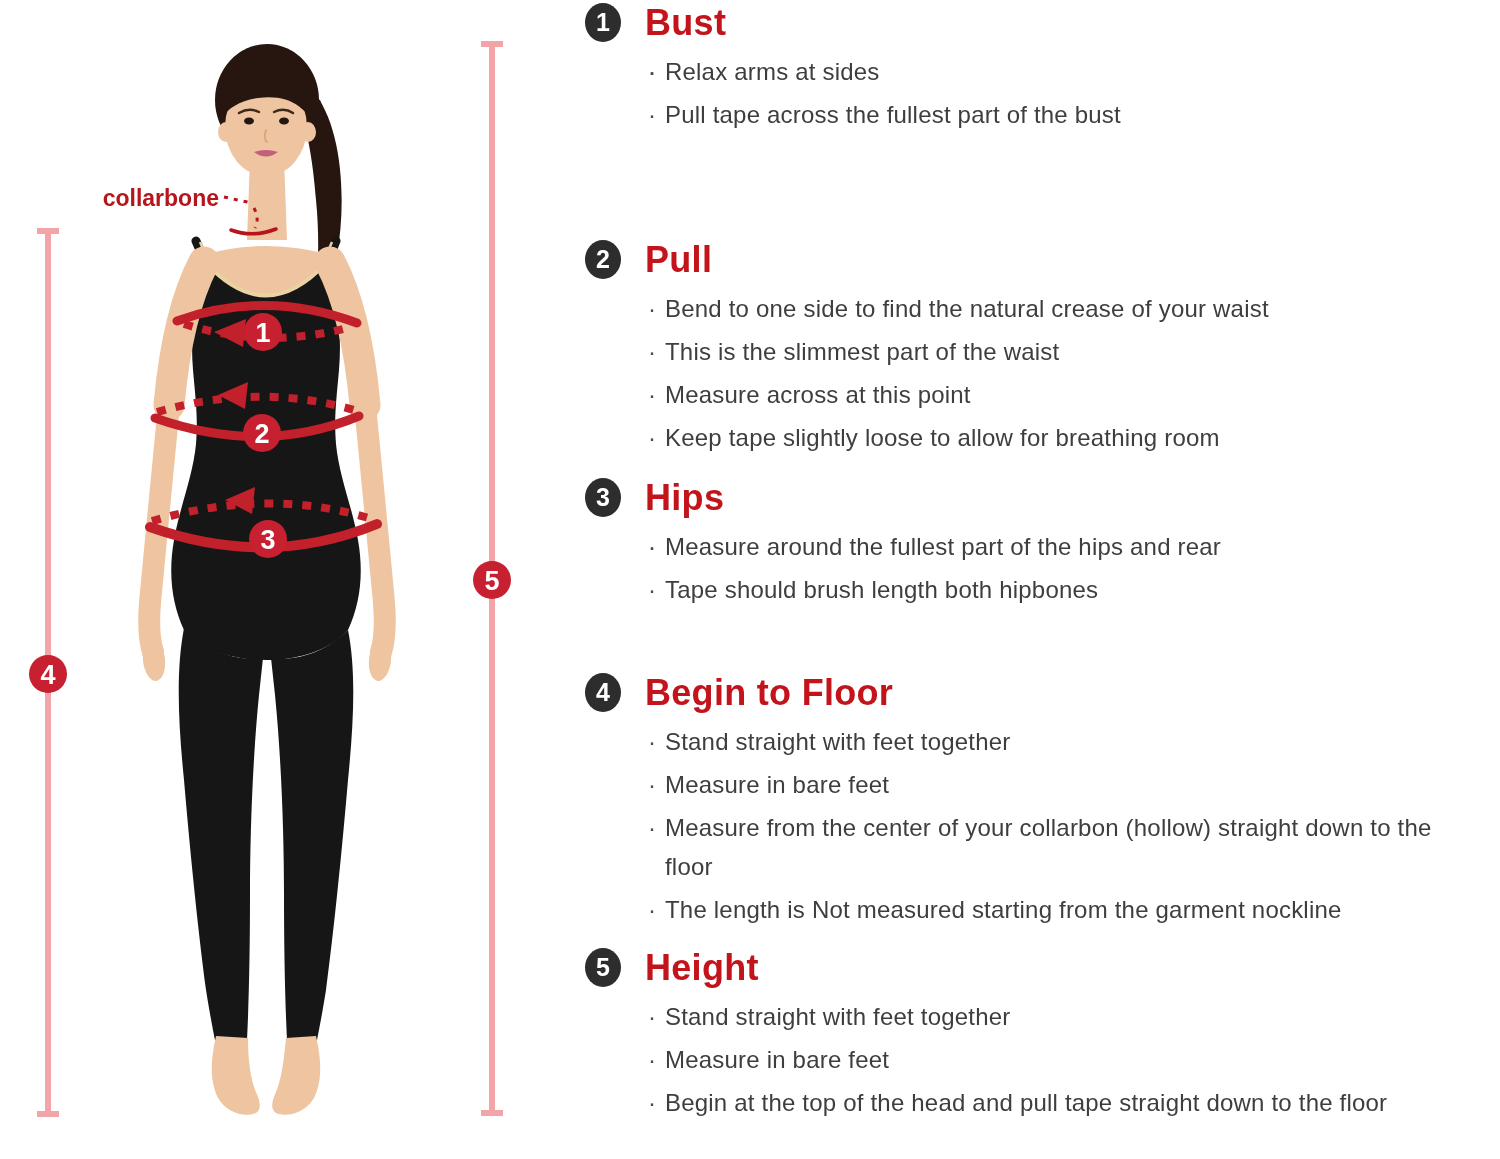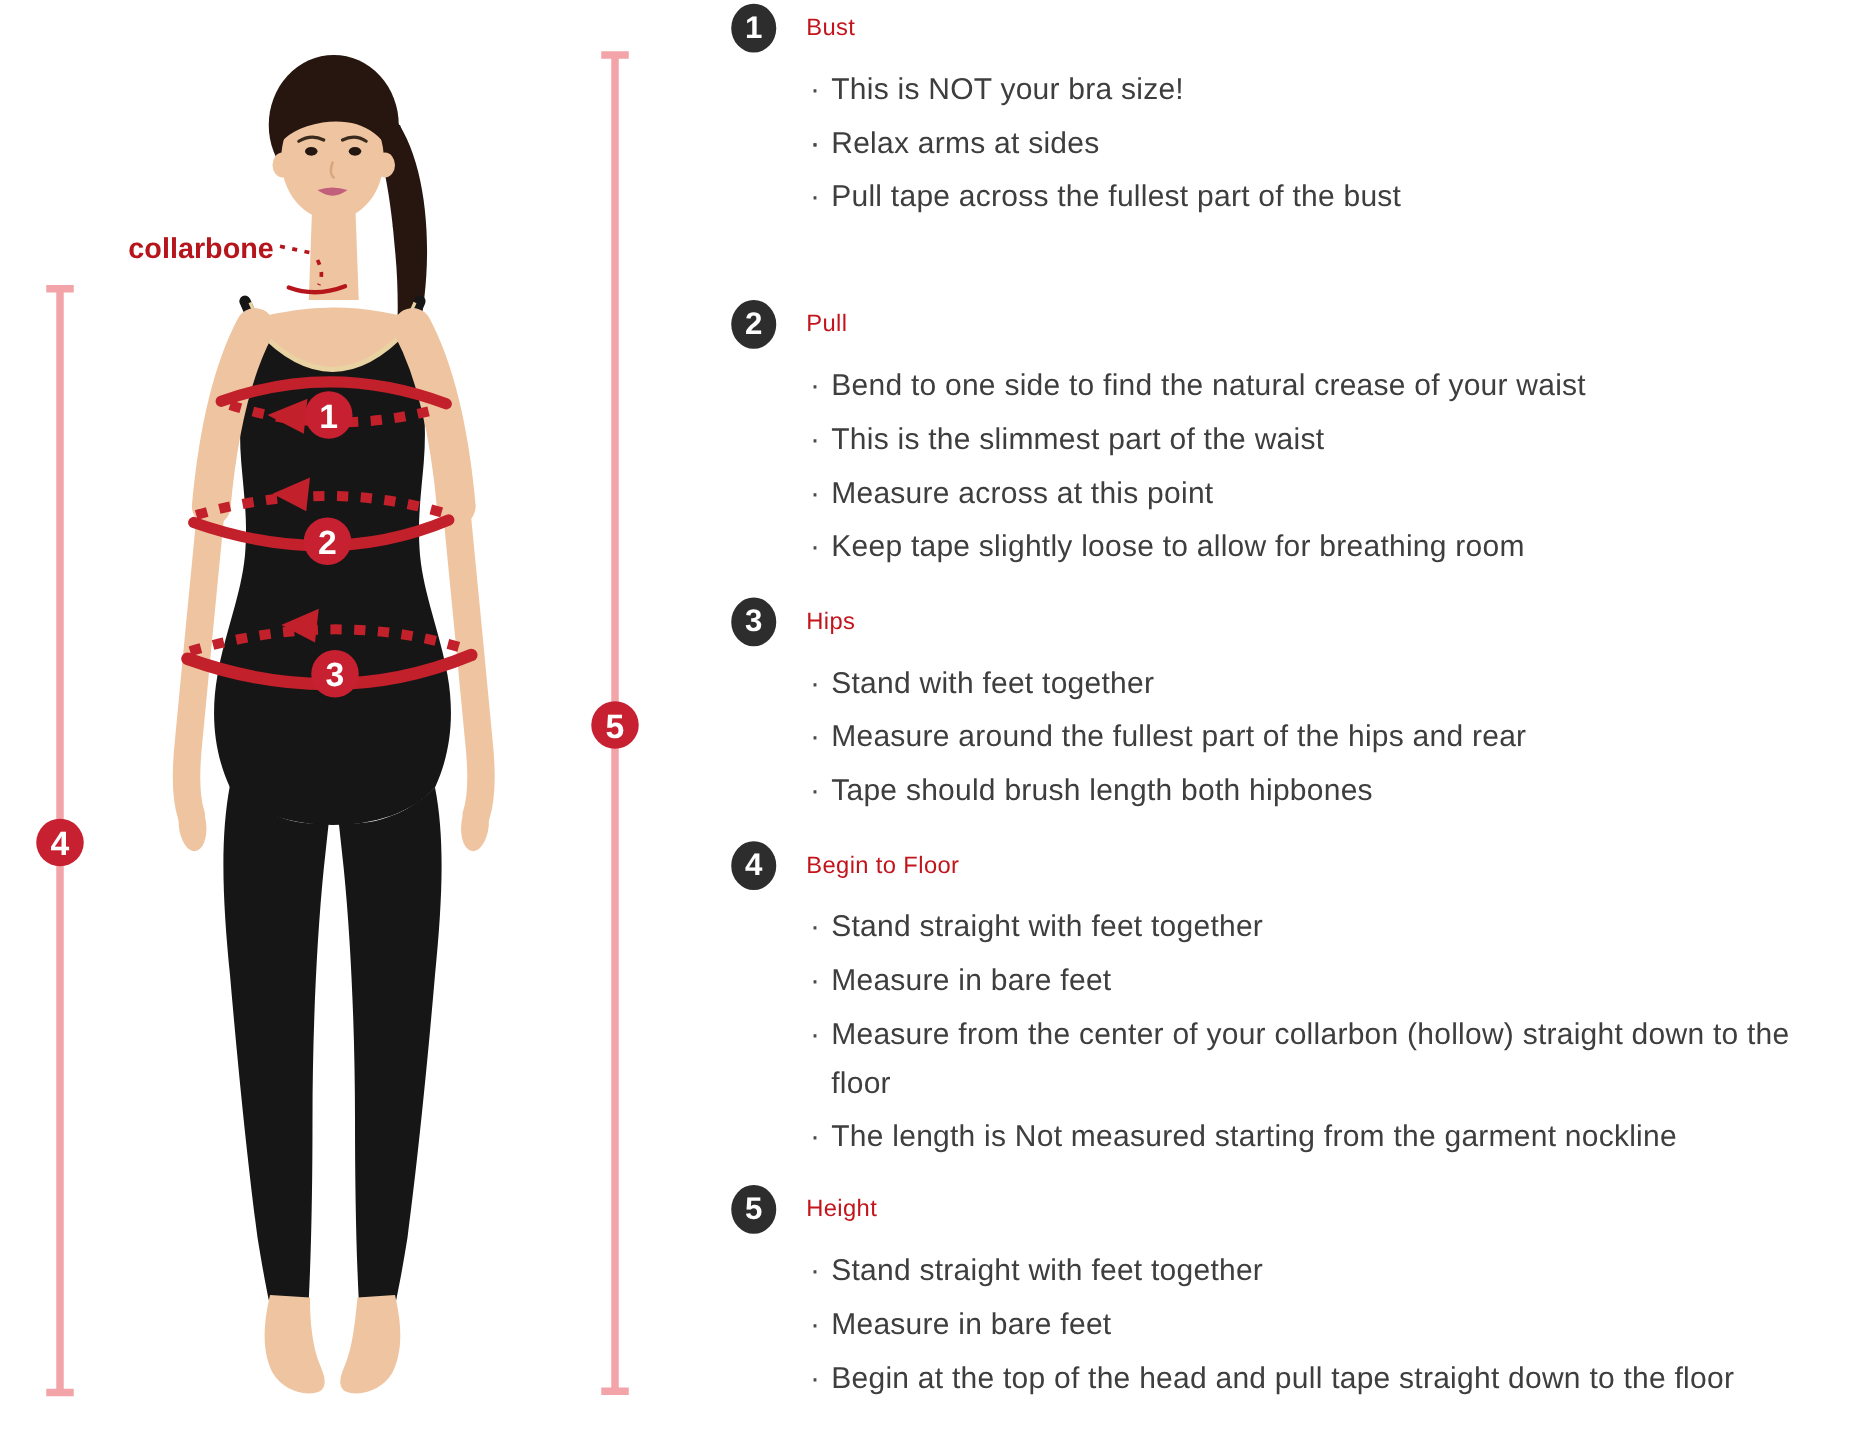--- a/index.html
+++ b/index.html
@@ -38,21 +38,21 @@
   .clabel{fill:var(--collarbone-red);font-weight:bold;font-size:23px;font-family:"Liberation Sans",sans-serif;}
   .cdash{stroke:var(--collarbone-red);stroke-width:3;stroke-dasharray:4 6;fill:none;}
   .cmark{stroke:var(--collarbone-red);stroke-width:3.5;fill:none;stroke-linecap:round;}
 
   
   .instructions{position:absolute;left:0;top:0;width:1500px;height:1159px;}
   .section{position:absolute;left:585px;width:905px;}
   .sec-head{display:flex;align-items:center;height:39px;}
   .badge{flex:0 0 auto;width:36px;height:39px;border-radius:50%;background:var(--badge-dark);
          color:#fff;font-weight:bold;font-size:25px;display:flex;align-items:center;justify-content:center;}
-  .sec-title{margin-left:24px;color:var(--heading-red);font-size:19px;font-weight:normal;letter-spacing:.3px;}
+  .sec-title{margin-left:24px;color:var(--heading-red);font-size:36px;font-weight:bold;letter-spacing:.3px;}
   ul.bullets{list-style:none;margin:10px 0 0 63px;padding:0;width:825px;}
   ul.bullets li{position:relative;padding-left:17px;font-size:24px;line-height:39px;
                 margin-bottom:4px;color:var(--text-gray);letter-spacing:.2px;}
   ul.bullets .dot{position:absolute;left:0;top:0;color:#4a4a4a;}
   #sec-1{top:3px;} #sec-2{top:240px;} #sec-3{top:478px;} #sec-4{top:673px;} #sec-5{top:948px;}
 </style>
 </head>
 <body>
 
 <div class="canvas">
@@ -165,21 +165,21 @@
   </div>
 
   <div class="instructions">
 
     <section class="section" id="sec-1">
       <div class="sec-head">
         <div class="badge">1</div>
         <div class="sec-title">Bust</div>
       </div>
       <ul class="bullets">
-        <li><span class="dot">·</span><span>This is NOT your bra size!</span></li>
+        <li><span class="dot">·</span></li>
         <li><span class="dot">·</span></li>
         <li><span class="dot">·</span><span>Relax arms at sides</span></li>
         <li><span class="dot">·</span><span>Pull tape across the fullest part of the bust</span></li>
       </ul>
     </section>
 
     <section class="section" id="sec-2">
       <div class="sec-head">
         <div class="badge">2</div>
         <div class="sec-title">Pull</div>
@@ -191,21 +191,21 @@
         <li><span class="dot">·</span><span>Keep tape slightly loose to allow for breathing room</span></li>
       </ul>
     </section>
 
     <section class="section" id="sec-3">
       <div class="sec-head">
         <div class="badge">3</div>
         <div class="sec-title">Hips</div>
       </div>
       <ul class="bullets">
-        <li><span class="dot">·</span><span>Stand with feet together</span></li>
+        <li><span class="dot">·</span></li>
         <li><span class="dot">·</span><span>Measure around the fullest part of the hips and rear</span></li>
         <li><span class="dot">·</span><span>Tape should brush length both hipbones</span></li>
       </ul>
     </section>
 
     <section class="section" id="sec-4">
       <div class="sec-head">
         <div class="badge">4</div>
         <div class="sec-title">Begin to Floor</div>
       </div>

